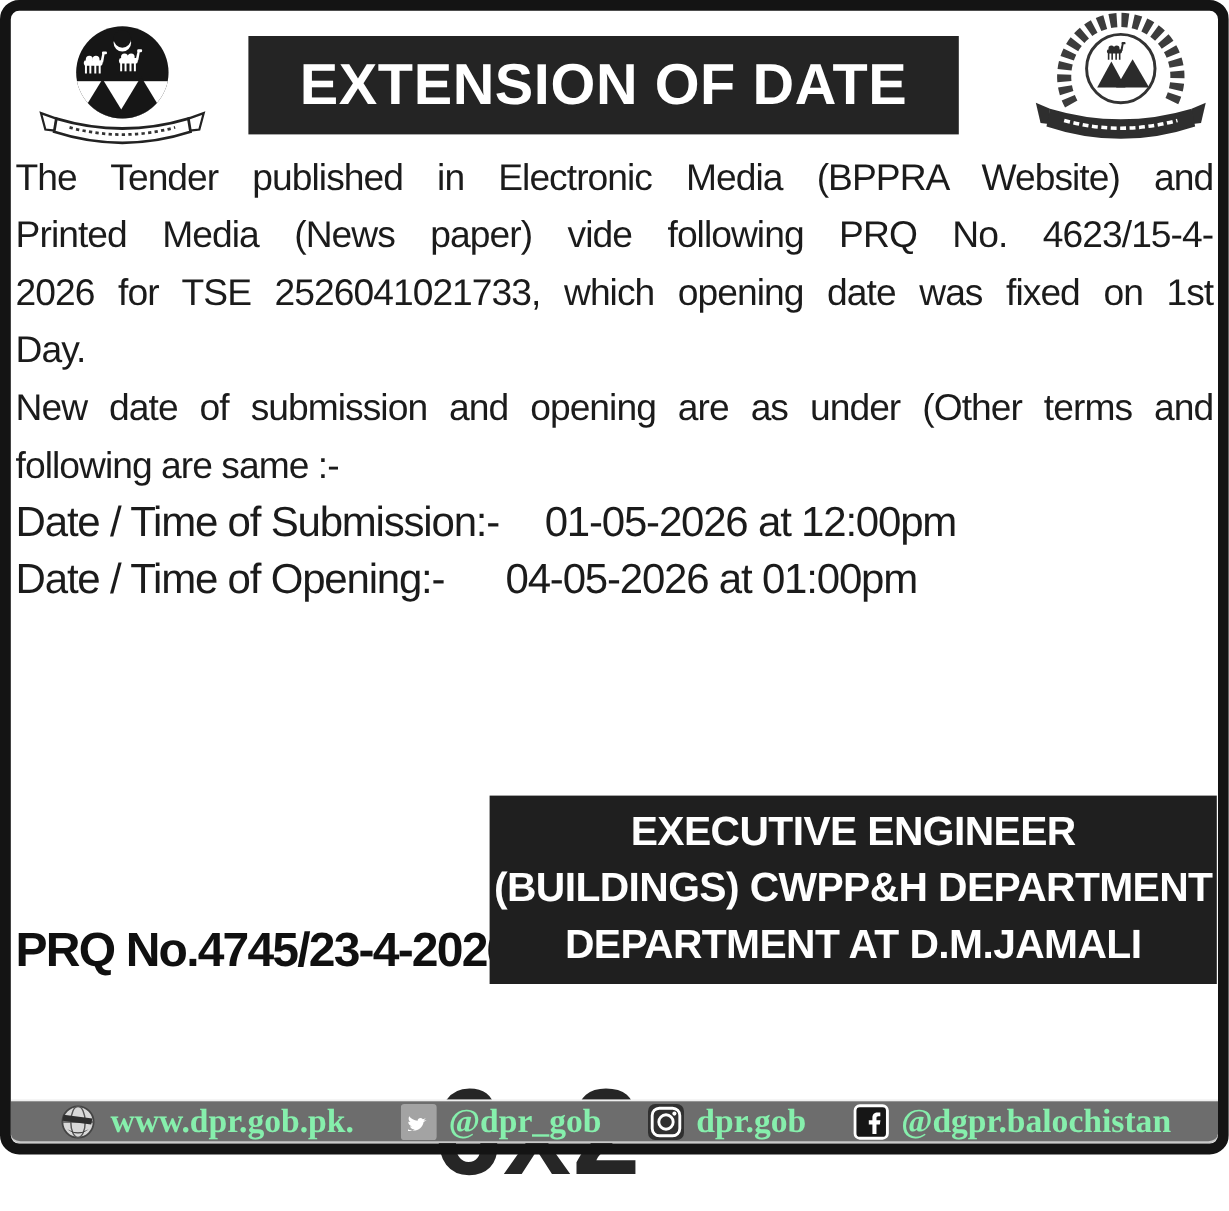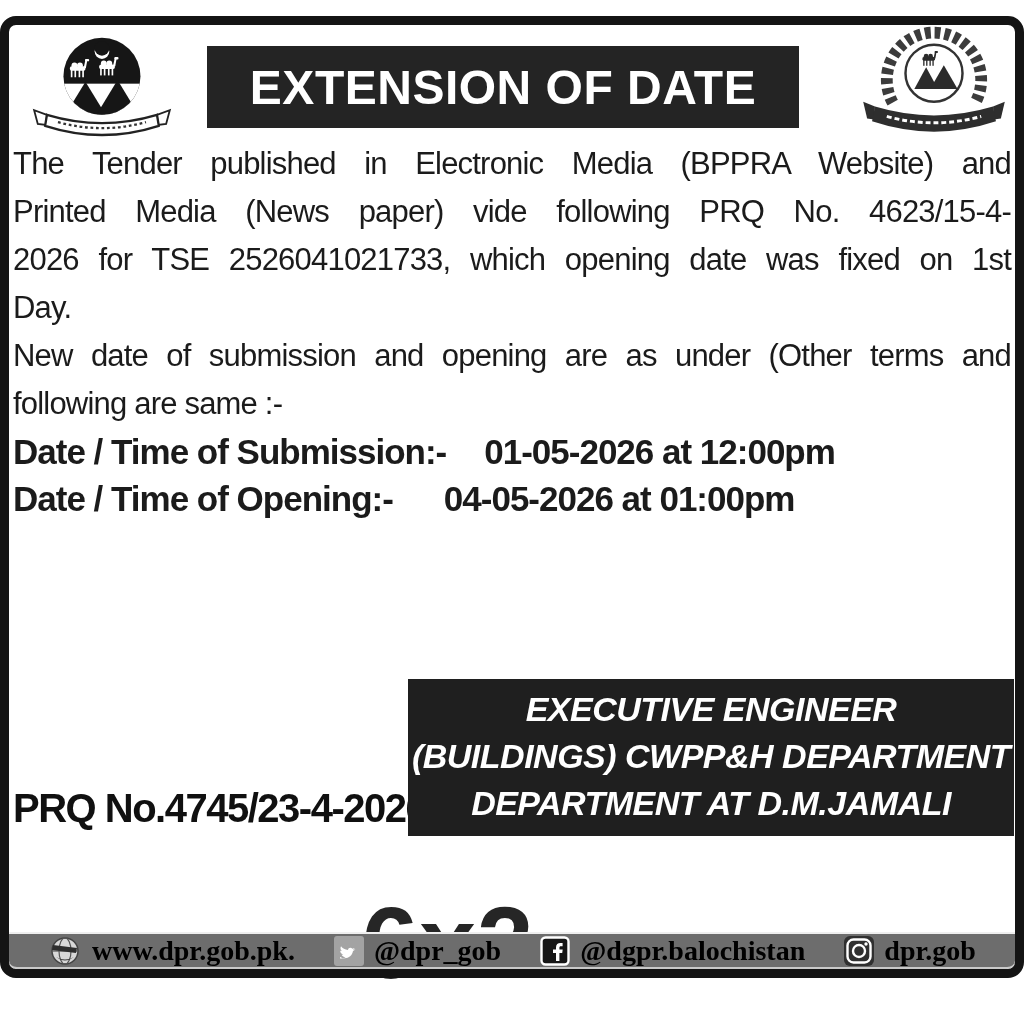--- a/index.html
+++ b/index.html
@@ -1,58 +1,58 @@
 <!DOCTYPE html>
 <html><head>
 <meta charset="utf-8">
 <style>
   html,body { margin:0; padding:0; }
   body {
     width:1024px; height:1009px; background:#ffffff; position:relative;
     font-family:"Liberation Sans", sans-serif; color:#1b1b1b;
     -webkit-font-smoothing:antialiased;
   }
-  .ad { position:absolute; left:0; top:16px; width:1024px; height:962px; background:#fff; }
+  .ad { position:absolute; left:0; top:0; width:1024px; height:962px; background:#fff; }
   .frame {
     position:absolute; inset:0; border:9px solid #141414; border-radius:16px;
     pointer-events:none; z-index:5;
   }
   .logo { position:absolute; z-index:2; }
   .logo-left  { left:14px;  top:20px; }
   .logo-right { left:858px; top:8px; }
   .title-bar {
     position:absolute; left:207px; top:30px; width:592px; height:82px;
     background:#242424; color:#ffffff; display:flex; align-items:center; justify-content:center;
     font-size:48px; font-weight:bold; letter-spacing:0.5px; z-index:2;
   }
   .body-text { position:absolute; left:13px; top:124px; width:998px; z-index:2; }
   .jline, .lline {
     font-size:31px; line-height:48px; letter-spacing:-0.8px; white-space:normal;
   }
   .jline { text-align:justify; text-align-last:justify; }
   .lline { text-align:left; }
-  .drow { display:flex; font-weight:bold; font-size:35px; line-height:47px; letter-spacing:-1px; }
+  .drow { display:flex; font-weight:normal; font-size:35px; line-height:47px; letter-spacing:-1px; }
   .drow .val.g1 { margin-left:38px; }
   .drow .val.g2 { margin-left:51px; }
   .prq {
     position:absolute; left:13px; top:770px; font-size:40px; font-weight:bold;
     letter-spacing:-1.5px; color:#101010; z-index:2;
   }
   .sig {
     position:absolute; left:408px; top:663px; width:606px; height:157px;
     background:#1f1f1f; color:#ffffff; text-align:center; font-weight:bold;
     font-size:34px; line-height:47px; letter-spacing:-0.5px; padding-top:7px;
-    box-sizing:border-box; z-index:3;font-style:italic;
+    box-sizing:border-box; z-index:3;
   }
   .footer {
     position:absolute; left:9px; right:9px; bottom:9px; height:37px;
     background:#6d6d6d; border-top:2px solid #efefef; border-bottom:2px solid #c9c9c9;
     border-radius:0 0 8px 8px; box-sizing:border-box;
     display:flex; align-items:center; justify-content:space-evenly;
-    color:#000000; font-family:"Liberation Serif", serif; font-weight:bold;
+    color:#86efac; font-family:"Liberation Serif", serif; font-weight:bold;
     font-size:28px; z-index:4;
   }
   .fitem { display:flex; align-items:center; gap:10px; }
   .size-label {
     position:absolute; left:0; top:888px; width:896px; text-align:center;
     font-size:102px; line-height:110px; font-weight:bold; color:#262626; letter-spacing:1px;
   }
 </style>
 </head>
 <body>
@@ -164,30 +164,30 @@
     </div>
     <div class="fitem">
       <svg width="30" height="30" viewBox="0 0 30 30">
         <rect x="0" y="0" width="30" height="30" rx="3" fill="#a3a3a3"></rect>
         <path fill="#ffffff" d="M6,21 c6,3 12,0 13,-6 l2.5,-1.5 -2.5,0.2 1.8,-1.8 -2.4,0.8 c-1.5,-1.8 -4.2,-1 -4.4,1.2 c-3,-0.2 -5.4,-1.6 -7,-3.6 c-1,2 -0.4,3.8 1,4.8 l-1.8,-0.4 c0,2 1.4,3.4 3.2,3.8 l-1.8,0.2 c0.8,1.6 2.2,2.4 4,2.4 c-1.6,1.2 -3.6,1.7 -5.6,1.4 Z"></path>
       </svg>
       <span>@dpr_gob</span>
     </div>
     <div class="fitem">
       <svg width="30" height="30" viewBox="0 0 30 30">
-        <rect x="1.5" y="1.5" width="27" height="27" rx="4" fill="#161616" stroke="#ffffff" stroke-width="2.4"></rect>
-        <path fill="#ffffff" d="M16,25 v-8 h-3 v-3.4 h3 v-2.2 c0,-3 1.8,-4.4 4.4,-4.4 l2.2,0.1 v3.1 h-1.6 c-1.3,0 -1.6,0.6 -1.6,1.6 v1.8 h3.3 l-0.5,3.4 h-2.8 v8 Z"></path>
-      </svg>
-      <span>@dgpr.balochistan</span>
-    </div>
-    <div class="fitem">
-      <svg width="30" height="30" viewBox="0 0 30 30">
         <rect x="0" y="0" width="30" height="30" rx="6" fill="#303030"></rect>
         <rect x="3.5" y="3.5" width="23" height="23" rx="6" fill="none" stroke="#ffffff" stroke-width="2.4"></rect>
         <circle cx="15" cy="15" r="6" fill="none" stroke="#ffffff" stroke-width="2.4"></circle>
         <circle cx="22" cy="8" r="1.7" fill="#ffffff"></circle>
       </svg>
       <span>dpr.gob</span>
     </div>
+    <div class="fitem">
+      <svg width="30" height="30" viewBox="0 0 30 30">
+        <rect x="1.5" y="1.5" width="27" height="27" rx="4" fill="#161616" stroke="#ffffff" stroke-width="2.4"></rect>
+        <path fill="#ffffff" d="M16,25 v-8 h-3 v-3.4 h3 v-2.2 c0,-3 1.8,-4.4 4.4,-4.4 l2.2,0.1 v3.1 h-1.6 c-1.3,0 -1.6,0.6 -1.6,1.6 v1.8 h3.3 l-0.5,3.4 h-2.8 v8 Z"></path>
+      </svg>
+      <span>@dgpr.balochistan</span>
+    </div>
   </div>
 </div>
 
 <div class="size-label">6x2</div>
 
 </body></html>

